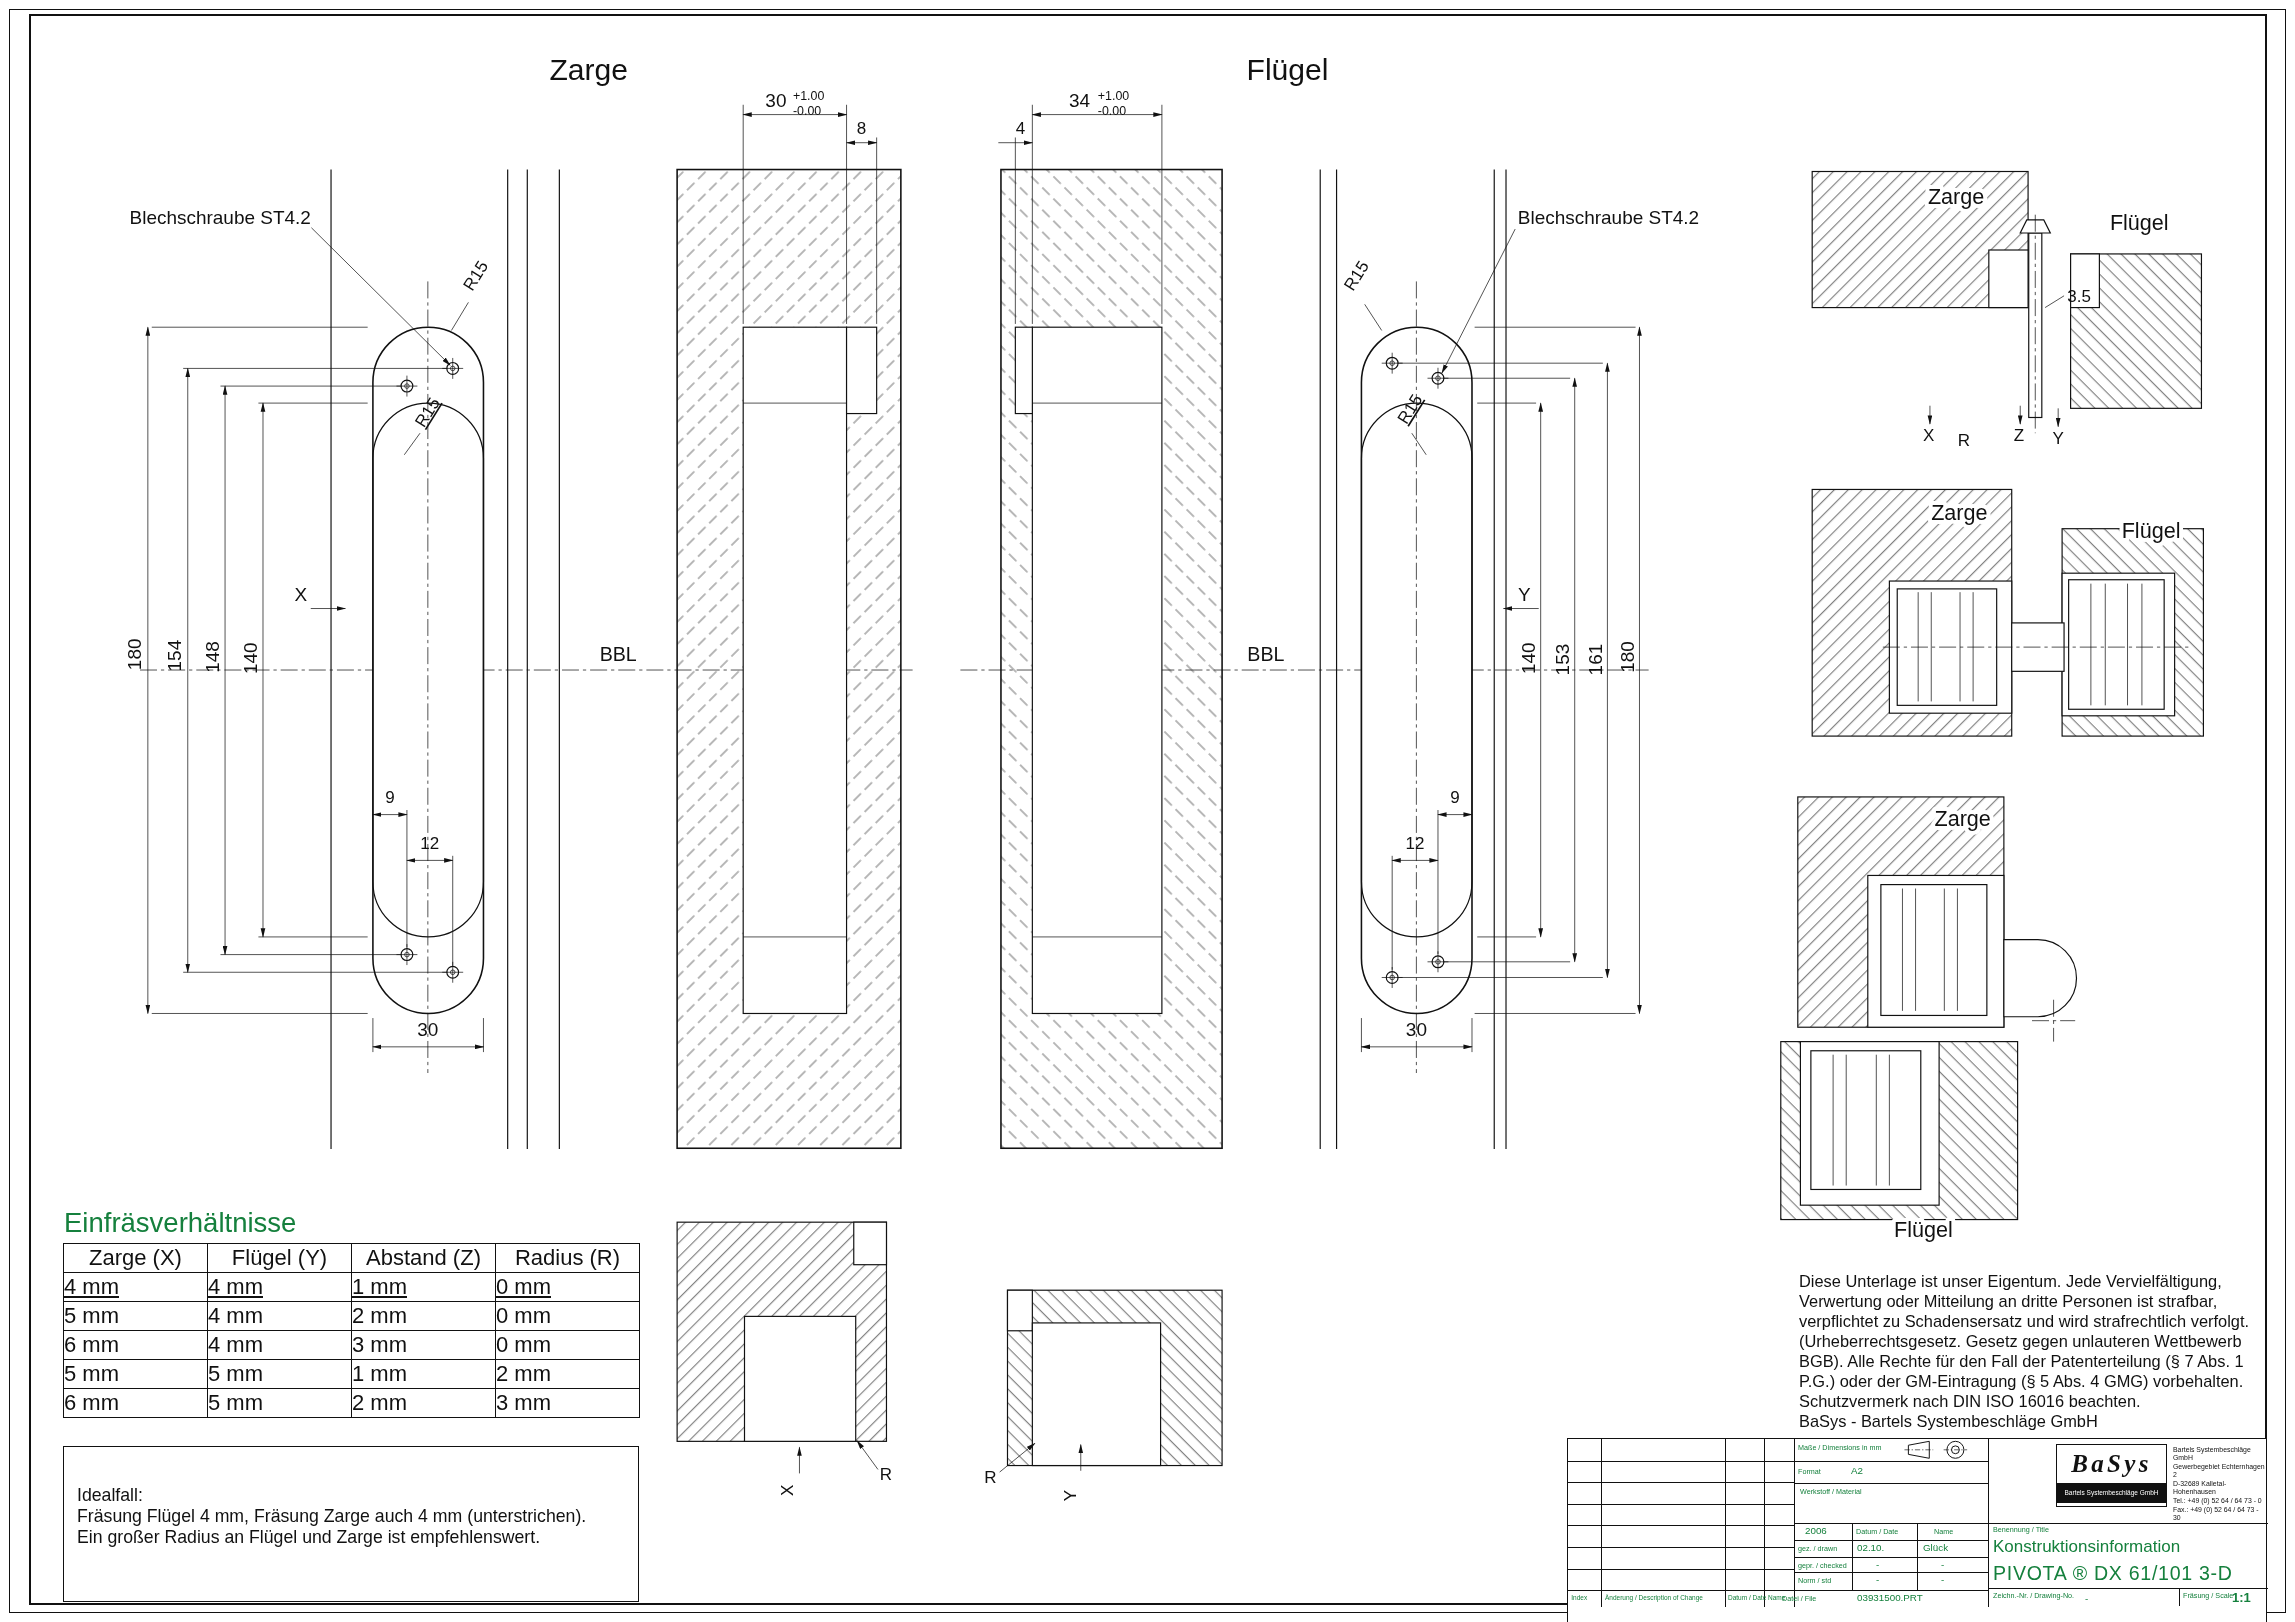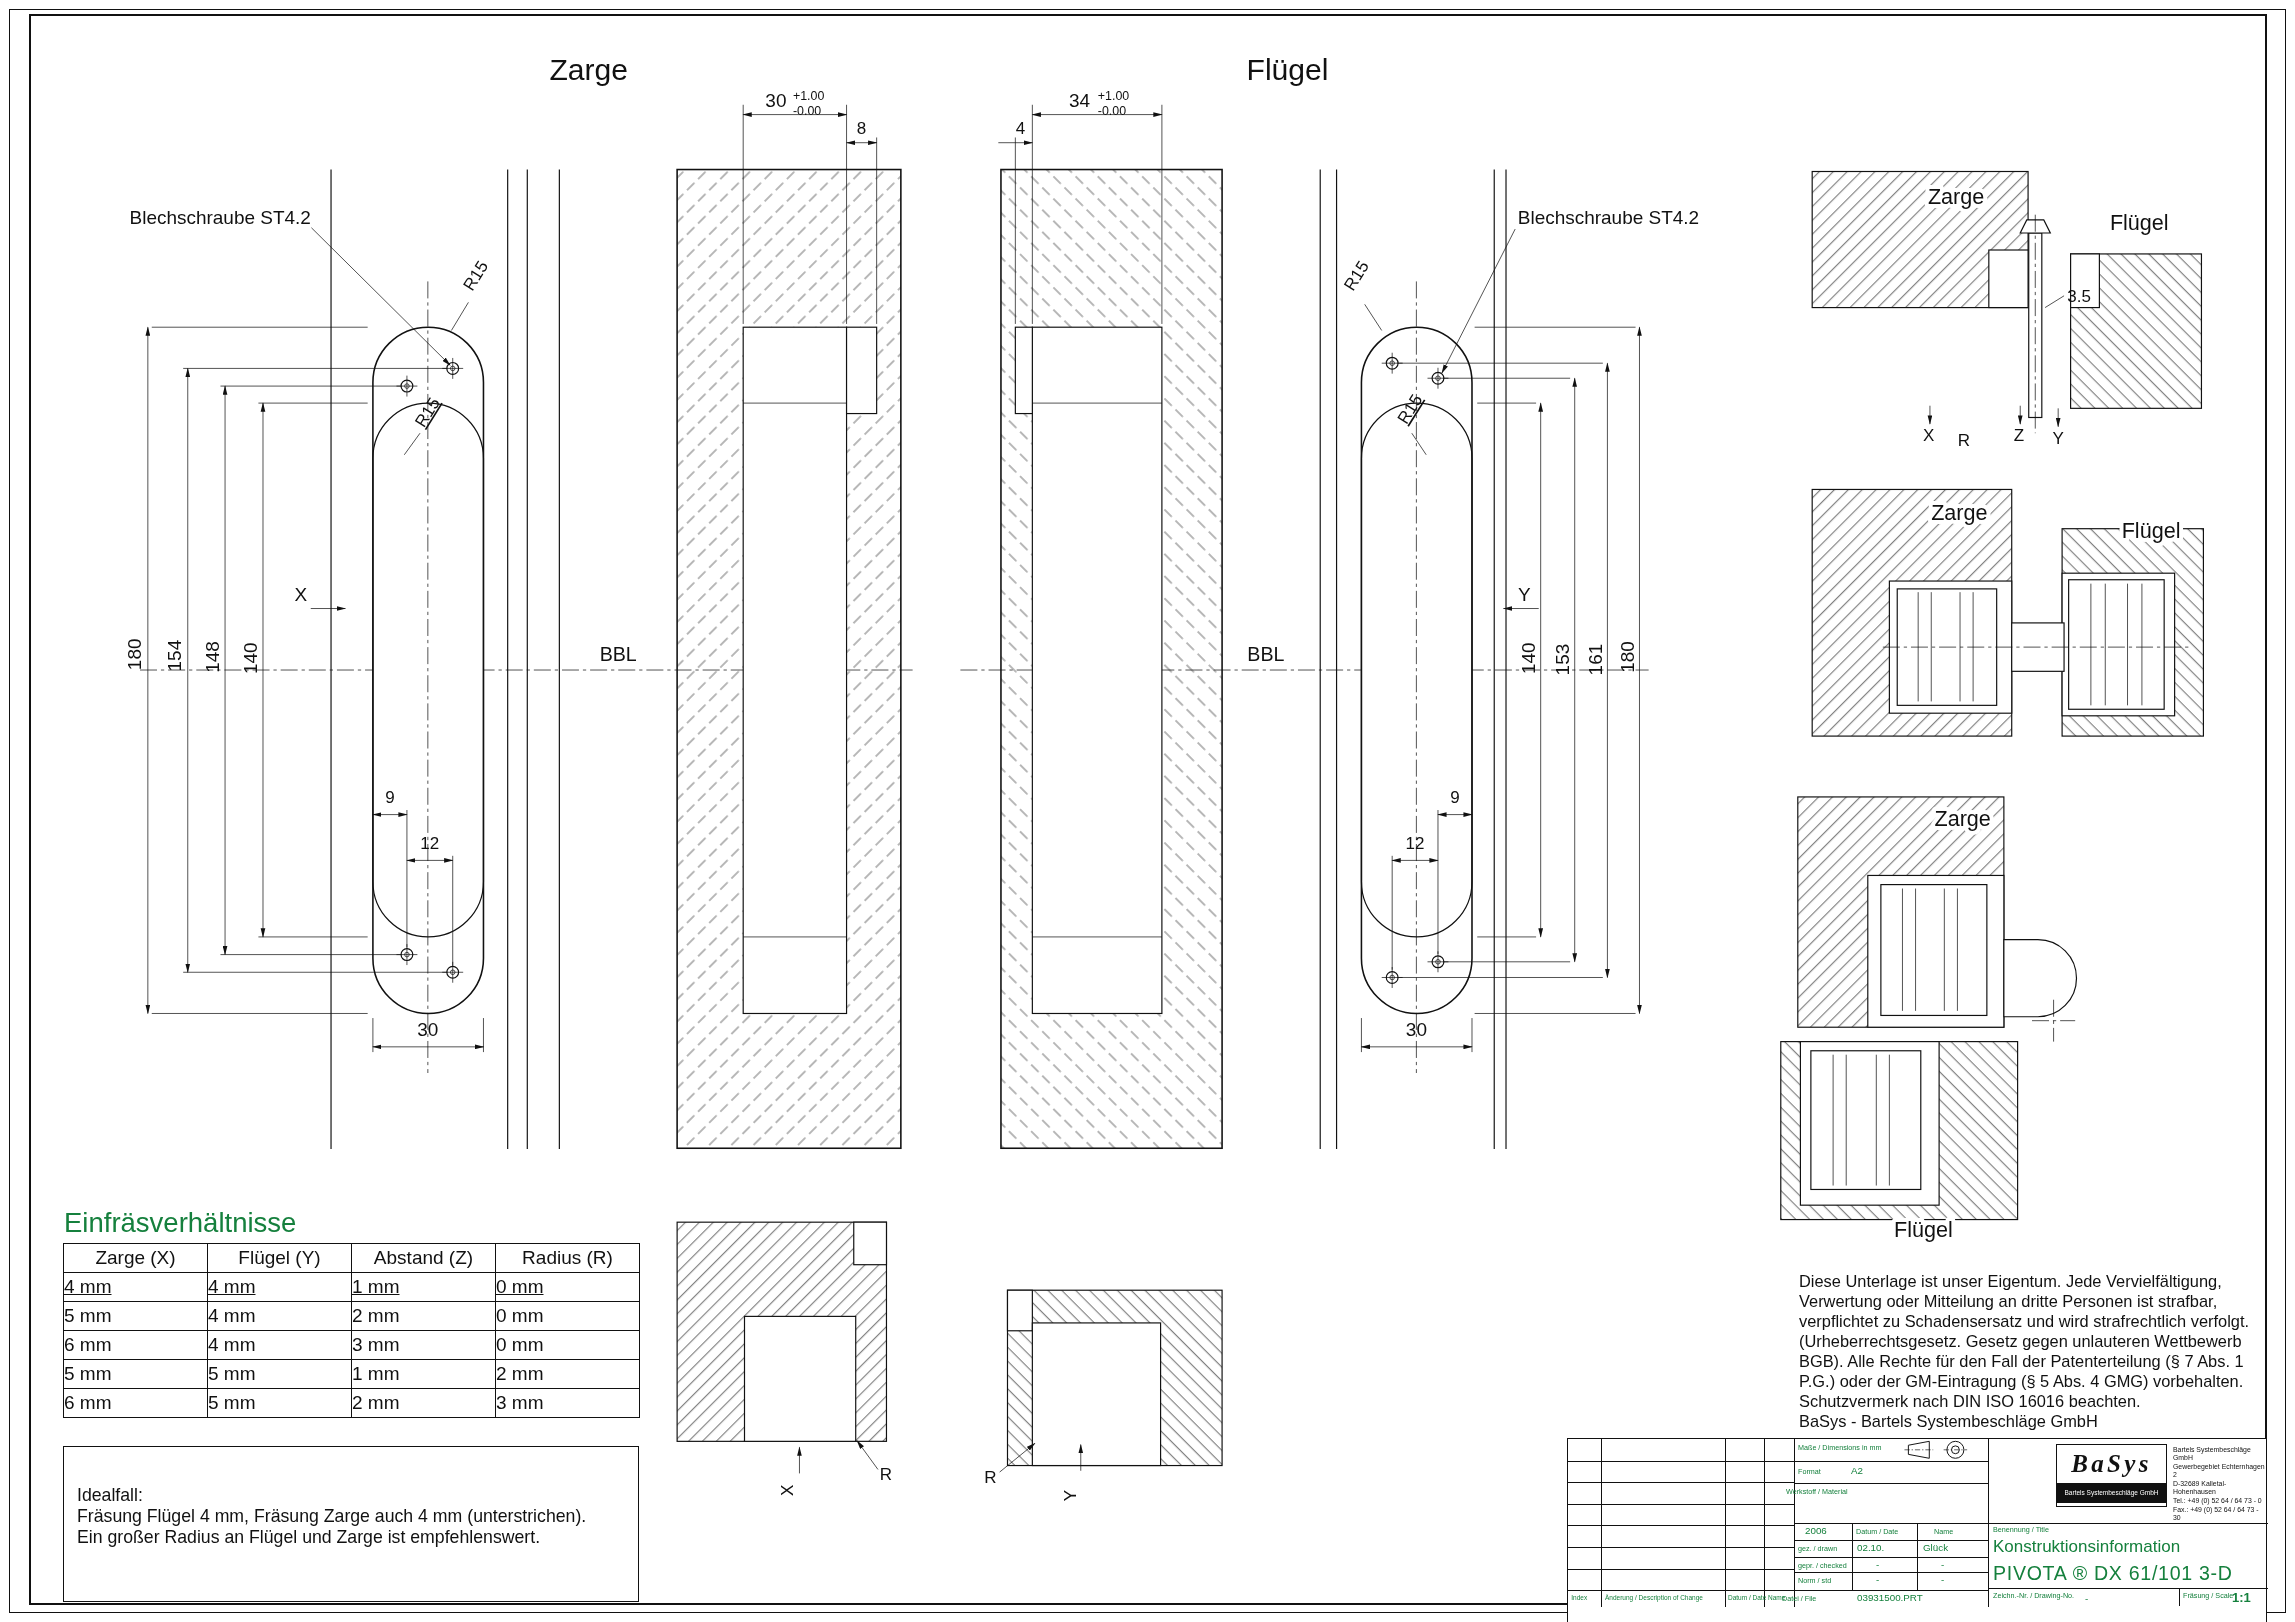--- a/index.html
+++ b/index.html
@@ -14,21 +14,21 @@
   svg.draw{position:absolute;left:0;top:0;font-family:"Liberation Sans",sans-serif}
   svg.draw text{fill:#111}
   .s24{stroke:#111;stroke-width:2.4}
   .s18{stroke:#111;stroke-width:1.8}
   .s11{stroke:#111;stroke-width:1.1}
   .cl{stroke:#111;stroke-width:1.1;stroke-dasharray:26 6 5 6;fill:none}
   .t19{font-size:19px}.t26{font-size:26px}.t29{font-size:29px}.t30{font-size:30px}.t33{font-size:33px}.t46{font-size:46px}
   .halo{stroke:#fff;stroke-width:12px;paint-order:stroke;stroke-linejoin:round}
   
   #mtable{position:absolute;left:63px;top:1243px;border-collapse:collapse;table-layout:fixed}
-  #mtable th,#mtable td{border:1.1px solid #111;width:144px;height:29px;vertical-align:middle;font-size:19px;font-weight:normal;color:#111}
+  #mtable th,#mtable td{border:1.1px solid #111;width:144px;height:29px;vertical-align:middle;font-size:22px;font-weight:normal;color:#111}
   #mtable tr.ideal td{text-decoration:underline}
   #notes-box{position:absolute;left:63px;top:1446px;width:576px;height:156px;border:1.1px solid #111;padding:9.2px 13px;font-size:17.7px;line-height:21px}
   #notes-box .blk span{display:block}
   #legal{position:absolute;left:1799px;top:1271px;font-size:16.4px;line-height:20px}
   #legal span{display:block}
   
   #tblock{position:absolute;left:1567px;top:1438px;width:700px;height:208px;border:1.6px solid #111;background:#fff}
   #tblock .hl{position:absolute;border-top:0.9px solid #111}
   #tblock .vl{position:absolute;border-left:0.9px solid #111}
   #tblock .sm{font-size:7.2px}
@@ -425,21 +425,21 @@
       <path d="M8,8 L40,2 L40,28 L8,22 z" fill="none" stroke="#111" stroke-width="1.5"></path>
       <line x1="2" y1="15" x2="46" y2="15" stroke="#111" stroke-width="1" stroke-dasharray="8 3 2 3"></line>
       <circle cx="80" cy="15" r="13" fill="none" stroke="#111" stroke-width="1.5"></circle>
       <circle cx="80" cy="15" r="6" fill="none" stroke="#111" stroke-width="1.5"></circle>
       <line x1="62" y1="15" x2="98" y2="15" stroke="#111" stroke-width="1" stroke-dasharray="8 3 2 3"></line>
     </svg>
     <div class="hl" style="left:226px;top:22px;width:194px"></div>
     <div class="lbl sm" style="left:230px;top:27.5px">Format</div>
     <div class="lbl md" style="left:283px;top:26px">A2</div>
     <div class="hl" style="left:226px;top:44px;width:194px"></div>
-    <div class="lbl sm" style="left:218px;top:48px">Werkstoff / Material</div>
+    <div class="lbl sm" style="left:232px;top:48px">Werkstoff / Material</div>
     <div class="hl" style="left:226px;top:84px;width:194px"></div>
     <div class="vl" style="left:284px;top:84px;height:67px"></div>
     <div class="vl" style="left:349px;top:84px;height:67px"></div>
     <div class="lbl md" style="left:237px;top:86px">2006</div>
     <div class="lbl sm" style="left:288px;top:88px">Datum / Date</div>
     <div class="lbl sm" style="left:366px;top:88px">Name</div>
     <div class="hl" style="left:226px;top:101px;width:194px"></div>
     <div class="lbl sm" style="left:230px;top:105px">gez. / drawn</div>
     <div class="lbl md" style="left:289px;top:103px">02.10.</div>
     <div class="lbl md" style="left:355px;top:103px">Glück</div>

